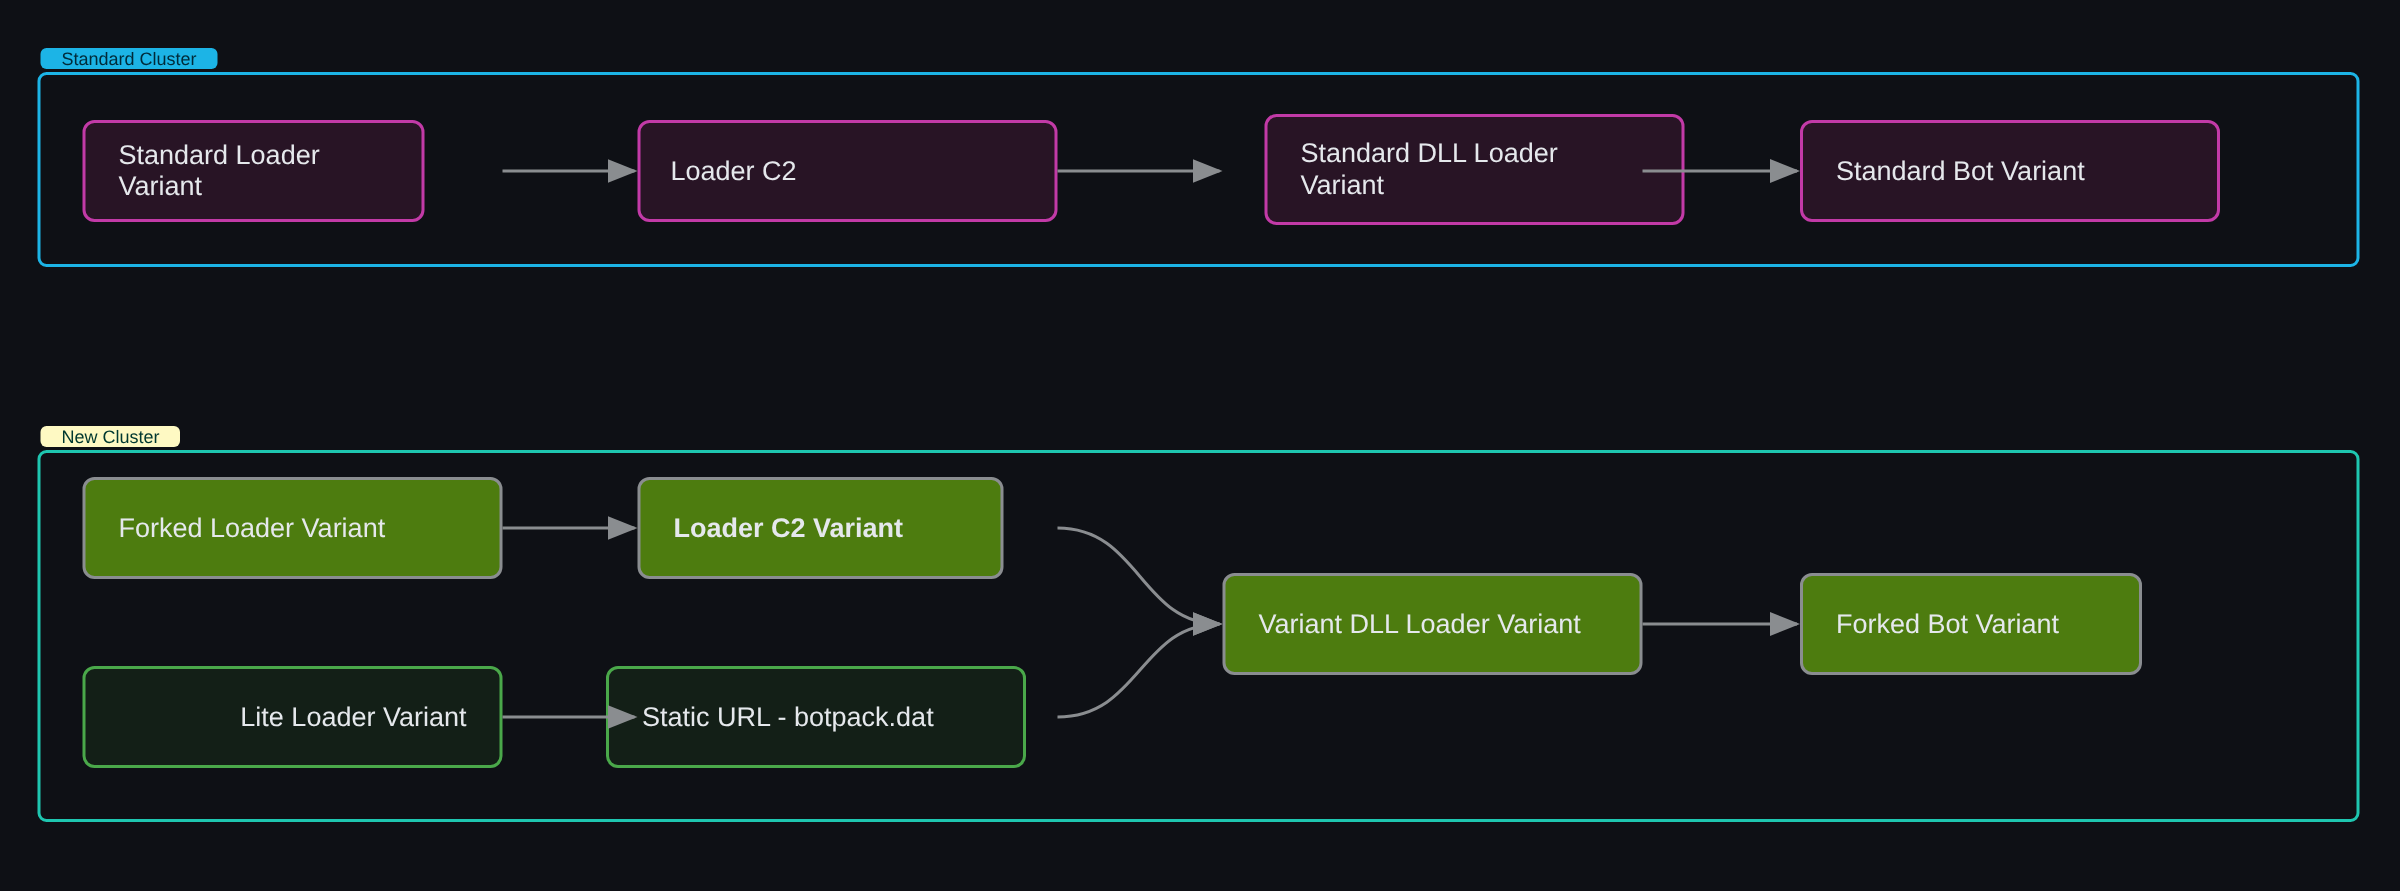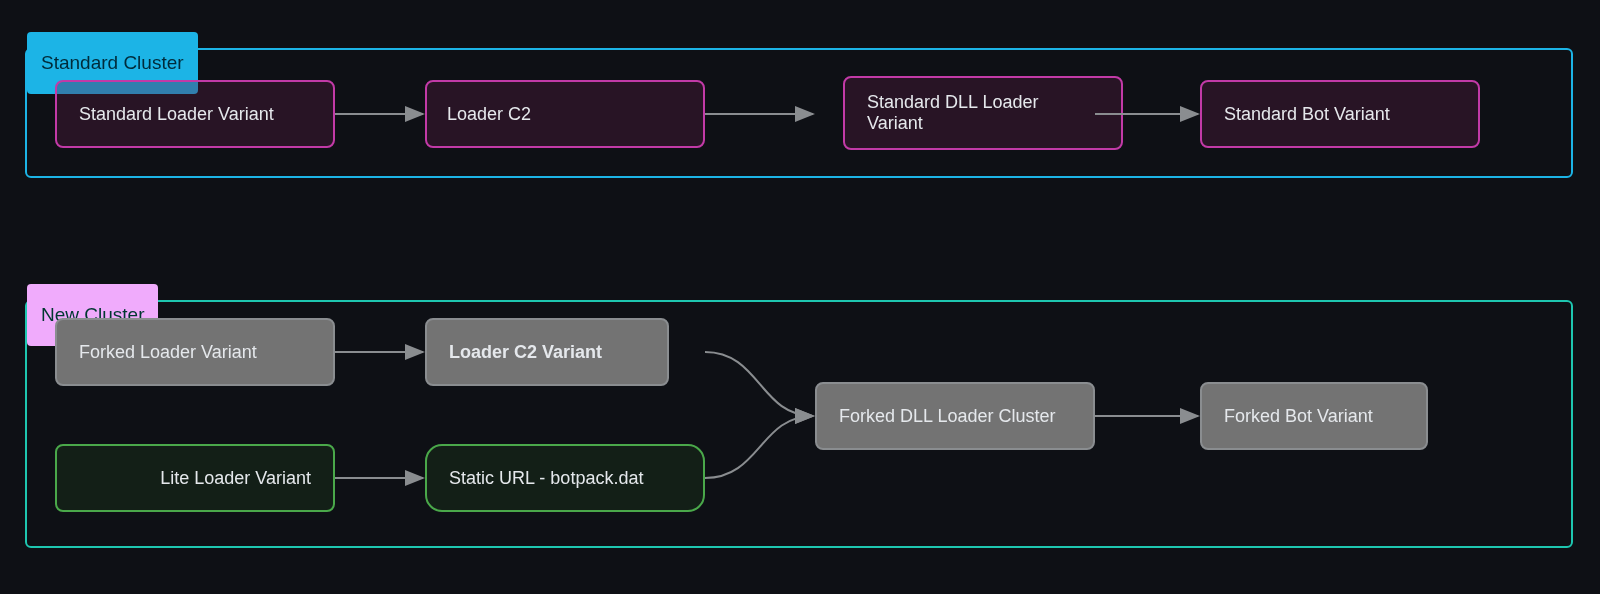--- a/index.html
+++ b/index.html
@@ -16,60 +16,60 @@
 
   .cluster {
     position: absolute;
     border-radius: 6px;
     box-sizing: border-box;
   }
   .cluster-label {
     position: absolute;
     top: -18px;
     left: 0;
-    padding: 20px 14px;
-    font-size: 19px;
+    padding: 0 14px;
+    font-size: 12px;
     border-radius: 4px;
     color: #fff;
     white-space: nowrap;
   }
 
   .node {
     position: absolute;
     box-sizing: border-box;
     border-radius: 8px;
     padding: 14px 22px;
     display: flex;
     align-items: center;
     font-size: 18px;
     color: #e5e8ec;
     height: 68px;
   }
   .node.tall { height: 74px; margin-left: 28px; }
   .node.magenta { border: 2px solid #c23aa7; background: rgba(90,30,70,0.35); }
-  .node.gray    { border: 2px solid #8a8d90; background: #737373; }
+  .node.gray    { border: 2px solid #8a8d90; background: #4d7c0f; }
   .node.green   { border: 2px solid #4aa84a; background: rgba(30,60,30,0.35); }
 
   
   #clusterA { left: 25px; top: 48px;  width: 1548px; height: 130px; border: 2px solid #1cb4e6; }
   #clusterA .cluster-label { background: #1cb4e6; color: #002b3a; }
   #clusterB { left: 25px; top: 300px; width: 1548px; height: 248px; border: 2px solid #1ec6b0; }
-  #clusterB .cluster-label { background: #f0abfc; color: #003830; }
+  #clusterB .cluster-label { background: #fef9c3; color: #003830; }
 
   svg.arrows { position: absolute; top: 0; left: 0; pointer-events: none; }
   .arrow-path { stroke: #8a8d90; stroke-width: 2; fill: none; marker-end: url(#arrowhead); }
 </style>
 </head>
 <body>
 
 <div id="clusterA" class="cluster">
   <div class="cluster-label">Standard Cluster</div>
 </div>
 
-<div class="node magenta" style="left:55px;  top:80px;  width:280px;">
+<div class="node magenta" style="left:55px;  top:80px;  width:228px;">
   <span>Standard Loader Variant</span>
 </div>
 <div class="node magenta" style="left:425px; top:80px;  width:280px;padding-left:20px;">
   <span>Loader C2</span>
 </div>
 <div class="node magenta tall" style="left:815px; top:76px;  width:280px;">
   <span>Standard DLL Loader Variant</span>
 </div>
 <div class="node magenta" style="left:1200px;top:80px;  width:280px;text-align:right;">
   <span>Standard Bot Variant</span>
@@ -81,25 +81,25 @@
 
 <div class="node gray" style="left:55px;  top:318px; width:280px;">
   <span>Forked Loader Variant</span>
 </div>
 <div class="node gray" style="left:425px; top:318px; width:244px;font-weight:bold;">
   <span>Loader C2 Variant</span>
 </div>
 <div class="node green" style="left:55px;  top:444px; width:280px;justify-content:flex-end;">
   <span>Lite Loader Variant</span>
 </div>
-<div class="node green" style="left:425px; top:444px; width:280px;border-radius:17px;">
+<div class="node green" style="left:404px; top:444px; width:280px;">
   <span>Static URL - botpack.dat</span>
 </div>
 <div class="node gray" style="left:815px; top:382px; width:280px;">
-  <span>Forked DLL Loader Cluster</span>
+  <span>Variant DLL Loader Variant</span>
 </div>
 <div class="node gray" style="left:1200px;top:382px; width:228px;text-align:center;">
   <span>Forked Bot Variant</span>
 </div>
 
 <svg class="arrows" width="1600" height="594">
   <defs>
     <marker id="arrowhead" markerWidth="10" markerHeight="8" refX="9" refY="4" orient="auto">
       <path d="M0,0 L10,4 L0,8 Z" fill="#8a8d90"></path>
     </marker>

